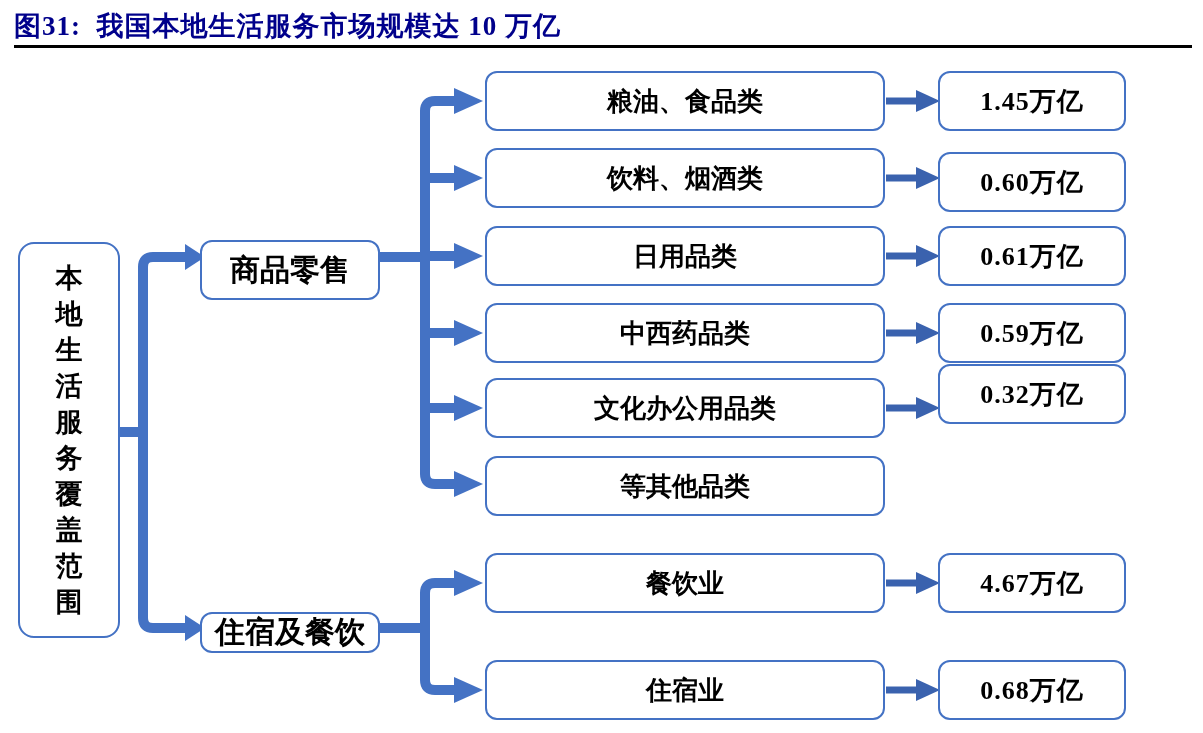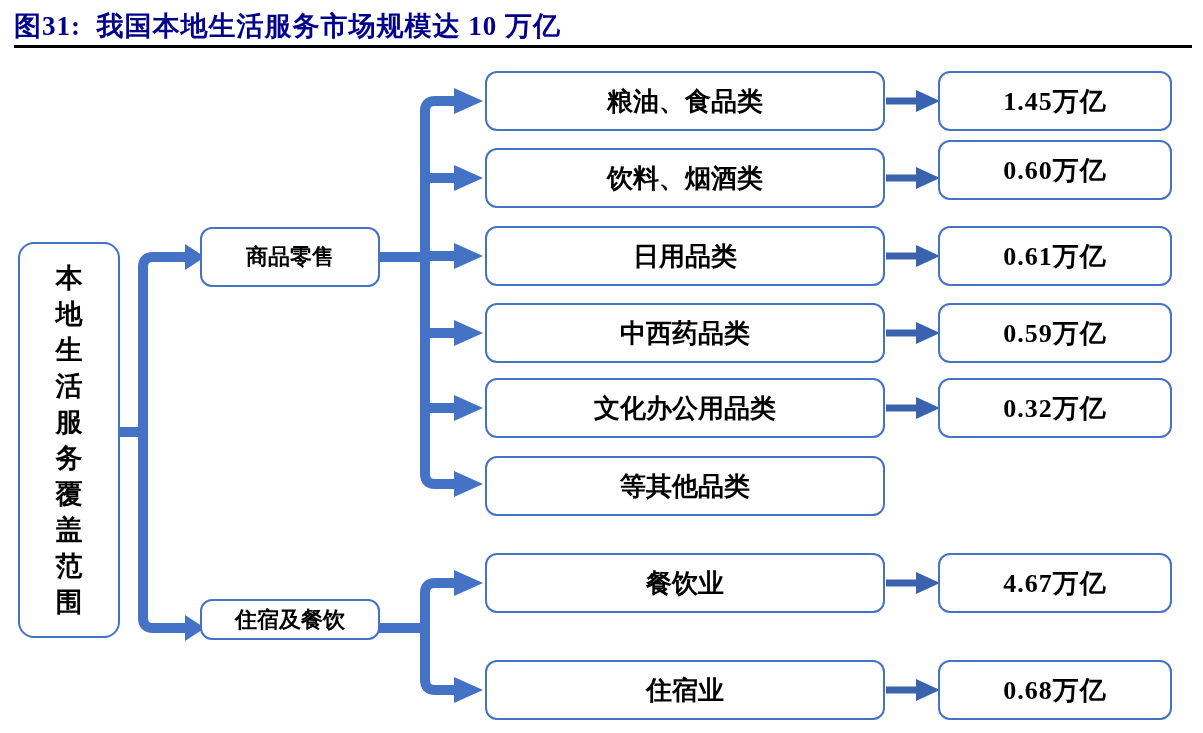--- a/index.html
+++ b/index.html
@@ -31,25 +31,25 @@
   }
   .root{
     left:18px;top:242px;width:102px;height:396px;
     border-radius:16px;
     font-size:27px;line-height:36px;
   }
   .root .vtext{
     width:30px;text-align:center;
     word-break:break-all;white-space:normal;
   }
-  .branch{font-size:22px;}
+  .branch{font-size:30px;margin-top:13px;}
   .branch.retail{left:200px;top:227px;width:180px;height:60px;}
   .branch.lodging{left:200px;top:599px;width:180px;height:41px;}
   .cat{left:485px;width:400px;height:60px;font-size:26px;}
-  .val{left:938px;width:234px;height:60px;font-size:26px;letter-spacing:1px;}
+  .val{left:938px;width:188px;height:60px;font-size:26px;letter-spacing:1px;}
   svg.connectors{
     position:absolute;left:0;top:0;z-index:1;
   }
 </style>
 </head>
 <body>
 
 <div id="stage">
 
   <div class="title">图31:  我国本地生活服务市场规模达 10 万亿</div>
@@ -140,30 +140,30 @@
   <div class="node cat" style="top:660px">
     <span>住宿业</span>
     </div>
   <div class="node cat" style="top:553px">
     <span>餐饮业</span>
     </div>
 
   <div class="node val" style="top:71px">
     <span>1.45万亿</span>
     </div>
-  <div class="node val" style="top:140px">
+  <div class="node val" style="top:152px">
     <span>0.60万亿</span>
     </div>
   <div class="node val" style="top:226px">
     <span>0.61万亿</span>
     </div>
   <div class="node val" style="top:303px">
     <span>0.59万亿</span>
     </div>
-  <div class="node val" style="top:378px">
+  <div class="node val" style="top:364px">
     <span>0.32万亿</span>
     </div>
   <div class="node val" style="top:553px">
     <span>4.67万亿</span>
     </div>
   <div class="node val" style="top:660px">
     <span>0.68万亿</span>
     </div>
 
 </div>

